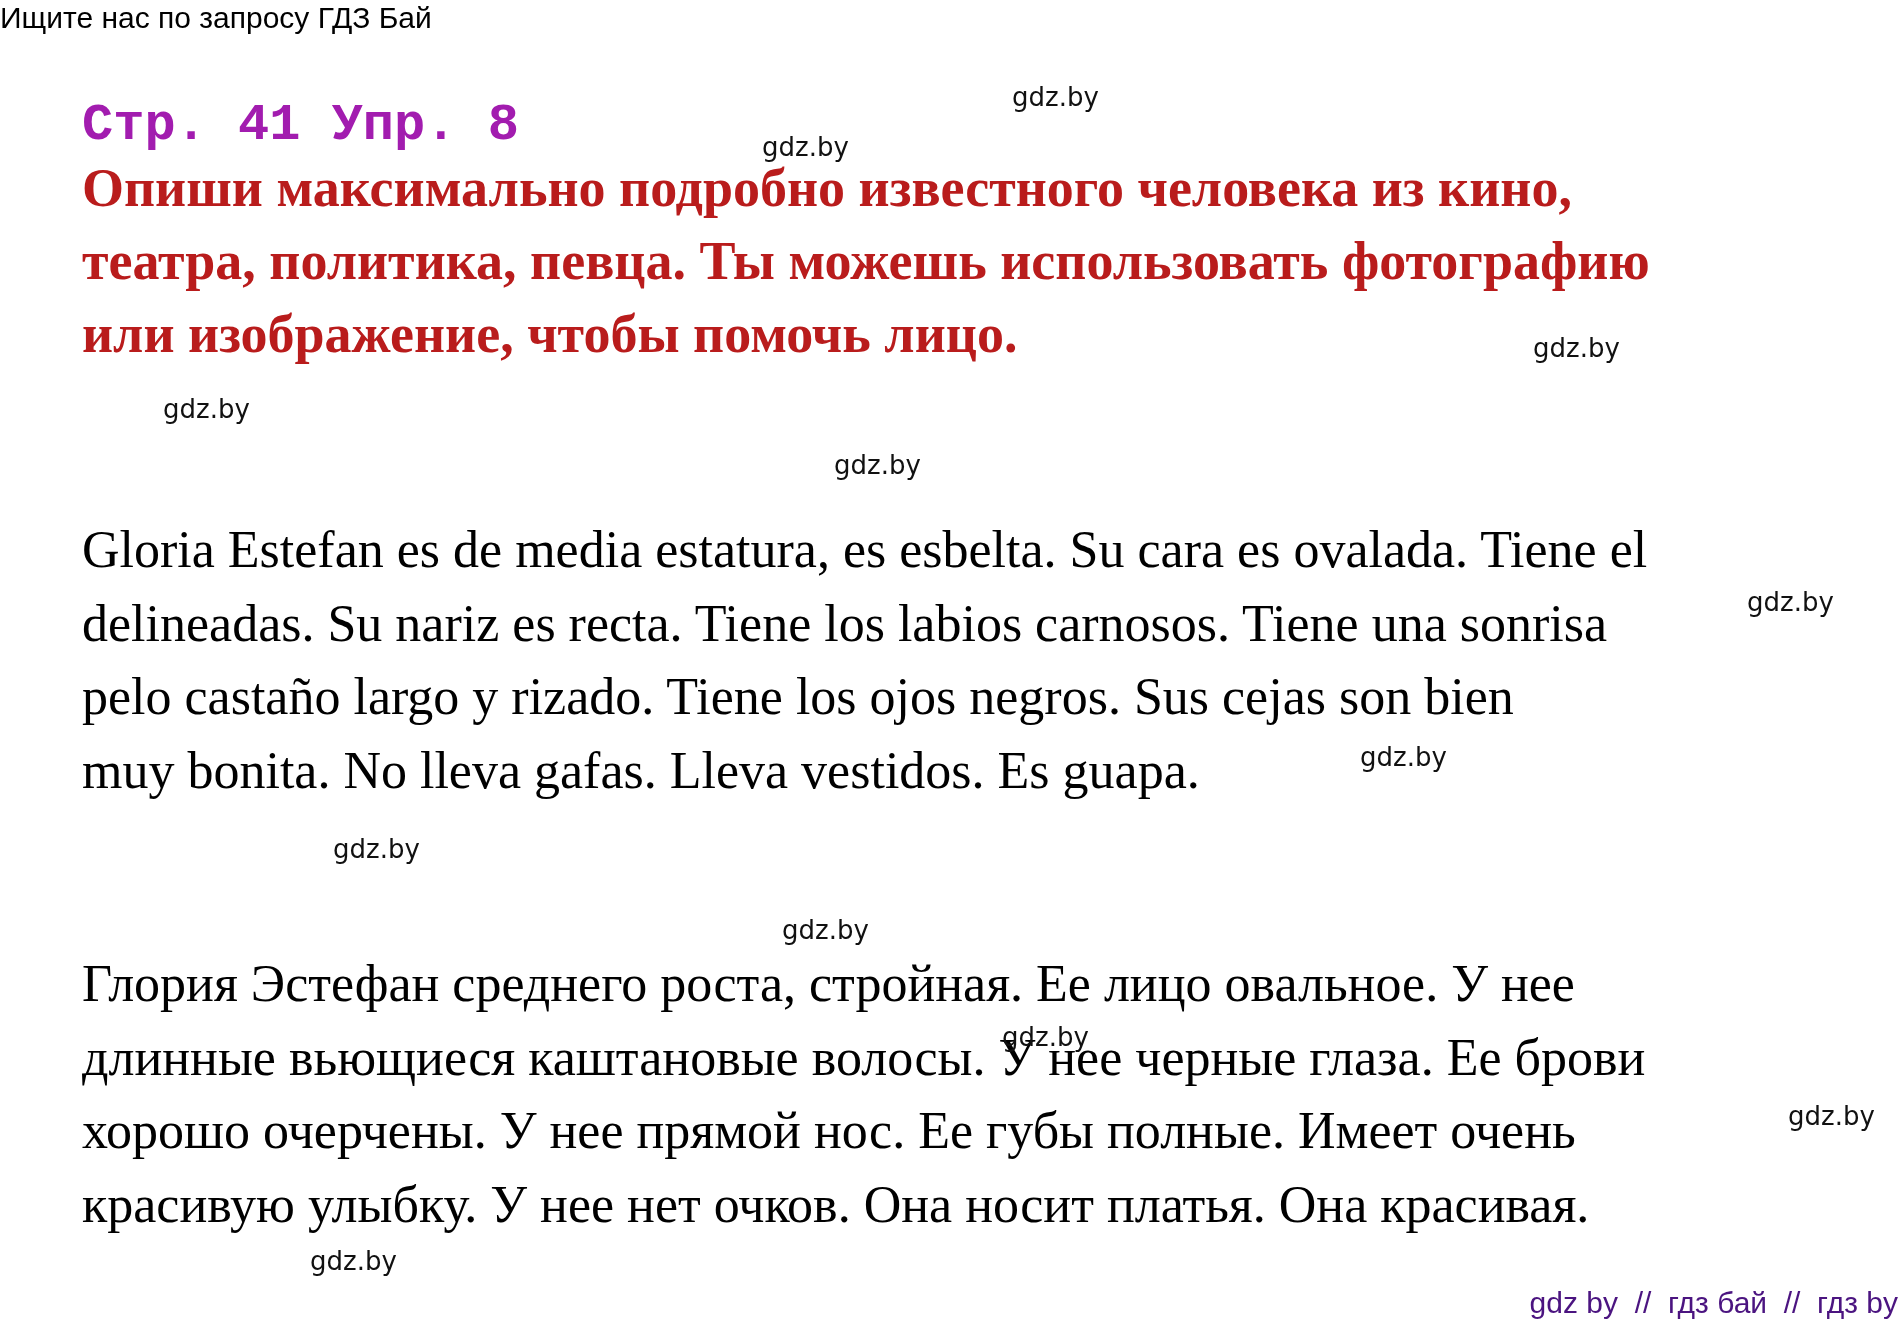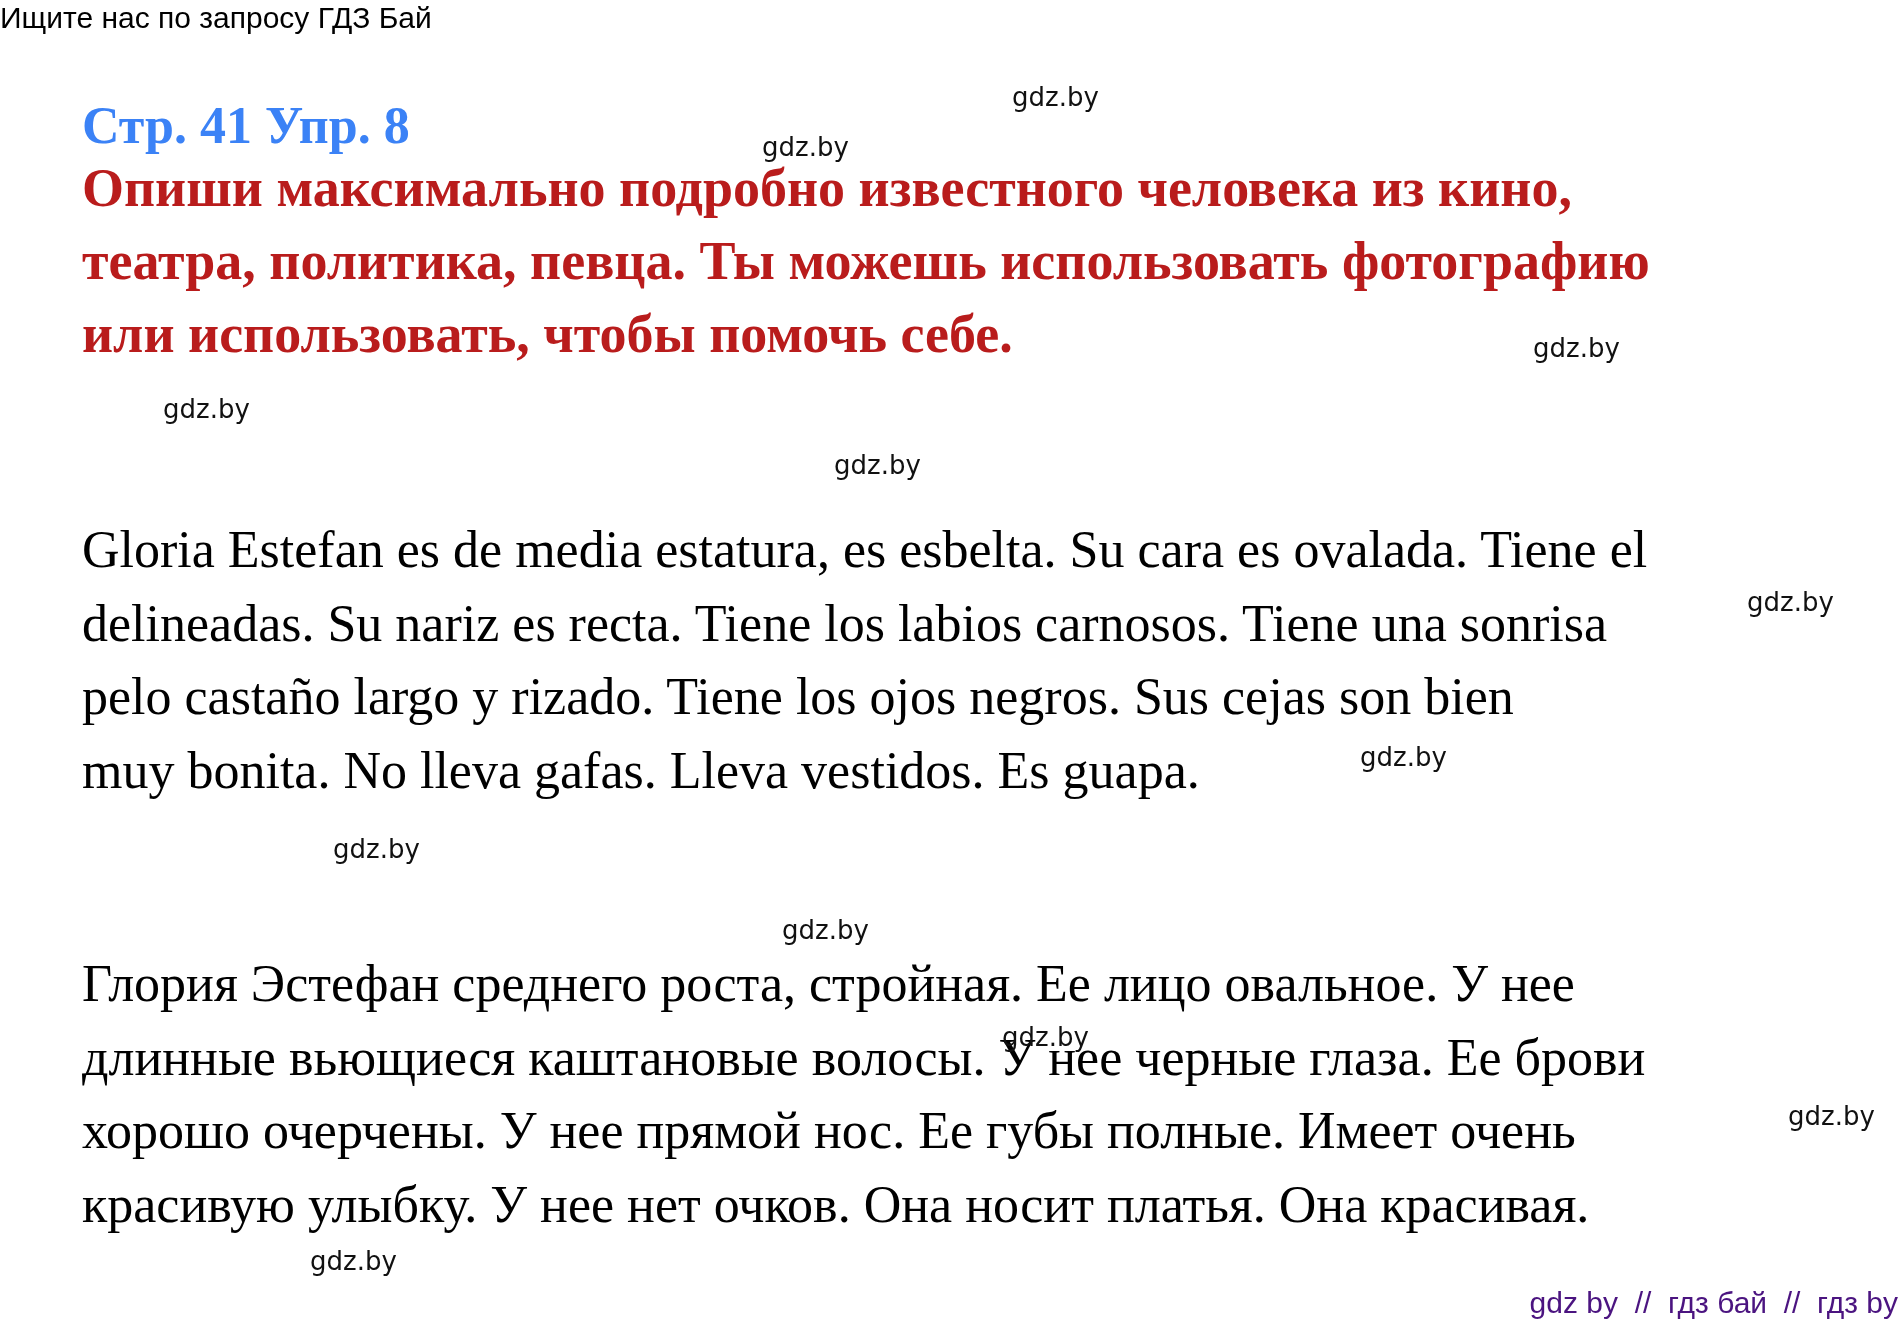--- a/index.html
+++ b/index.html
@@ -21,25 +21,25 @@
       text-align: left;
       font-family: "Liberation Sans", sans-serif;
       font-size: 30px;
       line-height: 36px;
       color: #000000;
     }
     .heading {
       position: absolute;
       left: 82px;
       top: 96px;
-      font-family: Liberation Serif, serif;
+      font-family: Liberation Mono, monospace;
       font-weight: bold;
       font-size: 52px;
       line-height: 60px;
-      color: #3b82f6;
+      color: #a21caf;
       white-space: nowrap;
     }
     .task {
       position: absolute;
       left: 82px;
       top: 152px;
       width: 1800px;
       font-family: "Liberation Serif", serif;
       font-weight: bold;
       font-size: 54px;
@@ -85,21 +85,21 @@
 </head>
 <body>
 
 <div class="banner">Ищите нас по запросу ГДЗ Бай</div>
 
 <div class="heading">Стр. 41 Упр. 8</div>
 
 <div class="task">
   <span class="line">Опиши максимально подробно известного человека из кино,</span>
   <span class="line">театра, политика, певца. Ты можешь использовать фотографию</span>
-  <span class="line">или использовать, чтобы помочь себе.</span>
+  <span class="line">или изображение, чтобы помочь лицо.</span>
 </div>
 
 <div class="para para-es">
   <span class="line">Gloria Estefan es de media estatura, es esbelta. Su cara es ovalada. Tiene el</span>
   <span class="line">delineadas. Su nariz es recta. Tiene los labios carnosos. Tiene una sonrisa</span>
   <span class="line">pelo castaño largo y rizado. Tiene los ojos negros. Sus cejas son bien</span>
   <span class="line">muy bonita. No lleva gafas. Lleva vestidos. Es guapa.</span>
 </div>
 
 <div class="para para-ru">

